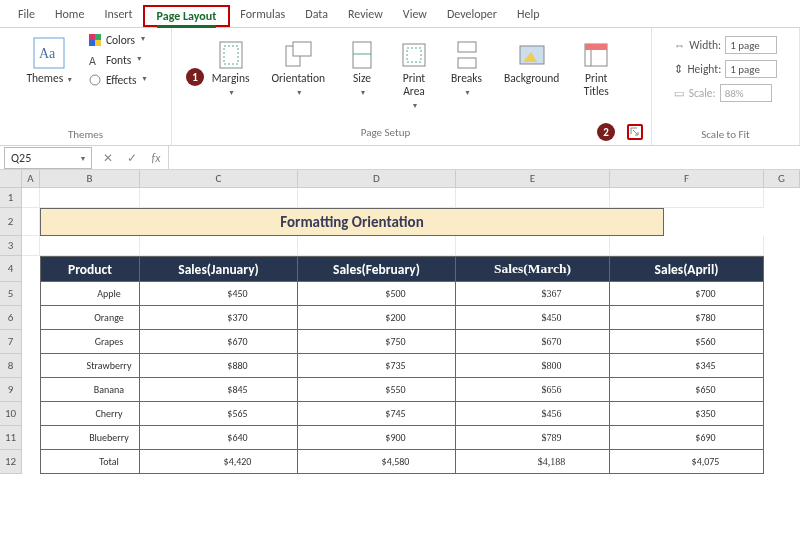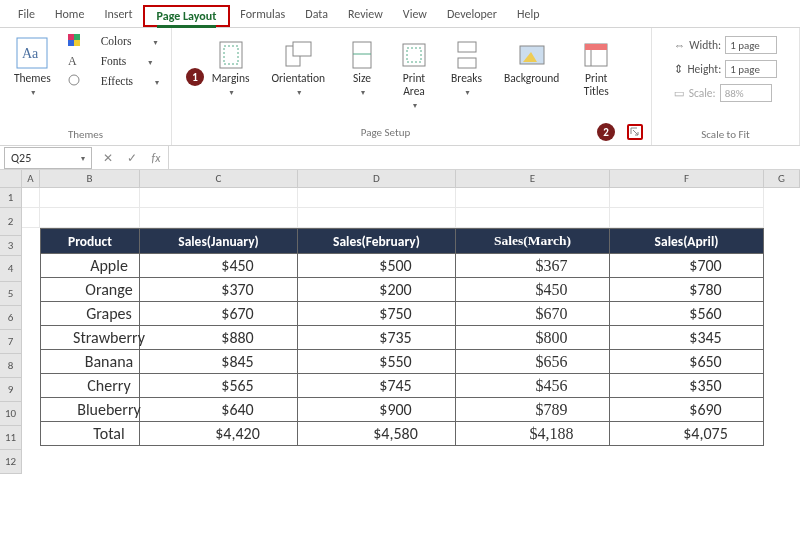--- a/index.html
+++ b/index.html
@@ -20,21 +20,21 @@
     .nowrap { white-space:nowrap; }
 
     
     .ribbon { display:flex; border-bottom:1px solid #d4d4d4; background:#fff; height:118px; }
     .rgroup { display:flex; flex-direction:column; align-items:center; justify-content:space-between; padding:4px 8px 2px; border-right:1px solid #e3e3e3; }
     .rgroup .inner { display:flex; align-items:flex-start; gap:6px; }
     .rgroup .grouplabel { font-size:11px; color:#777; padding:2px 0; display:flex; align-items:center; gap:6px; justify-content:center; width:100%; position:relative;}
     .bigbtn { display:flex; flex-direction:column; align-items:center; gap:2px; padding:4px 6px; border-radius:3px; }
     .bigbtn .lbl { font-size:11.5px; text-align:center; line-height:1.15; }
     .smallrow { display:flex; flex-direction:column; gap:4px; }
-    .smallbtn { display:flex; align-items:flex-end; gap:20px; padding:1px 4px; font-size:11.5px;font-family:Liberation Serif, serif;}
+    .smallbtn { display:flex; align-items:flex-start; gap:4px; padding:1px 4px; font-size:11.5px;}
     .icon { display:inline-flex; align-items:center; justify-content:center; }
     .arrow-d { font-size:8px; color:#666; margin-left:2px; }
     .scale-row { display:flex; align-items:center; gap:4px; font-size:11.5px; color:#555;}
     .scale-box { border:1px solid #bbb; width:52px; height:18px; display:flex; align-items:center; padding:0 4px; font-size:11px; background:#fff; }
     .dim { color:#aaa; }
     .dialog-launcher { width:16px; height:16px; display:flex; align-items:center; justify-content:center; border-radius:2px; }
     .dialog-launcher.red { border:2.5px solid #c00000; }
     .badge { position:absolute; width:18px; height:18px; border-radius:50%; background:#7a1d1d; color:#fff; font-size:11px; font-weight:700; display:flex; align-items:center; justify-content:center; }
     .badge1 { top:40px; left:186px; }
     .badge2 { position:static; margin-right:6px; }
@@ -57,21 +57,21 @@
     .rowhdr { width:22px; height:20px; border-right:1px solid #ccc; border-bottom:1px solid #ccc; font-size:11px; color:#555; display:flex; align-items:center; justify-content:center;}
     .grid { position:relative; }
     .gridrow { display:flex; height:20px; }
     .cell { border-right:1px solid #e8e8e8; border-bottom:1px solid #e8e8e8; display:flex; align-items:center; padding:0 6px; font-size:12.5px; }
     .cell.cA{width:18px;padding:0;} .cell.cB{width:100px;} .cell.cC{width:158px;} .cell.cD{width:158px;} .cell.cE{width:154px;font-family:Liberation Serif, serif;} .cell.cF{width:154px;}
 
     
     .titlecell { background:#fbecc8; justify-content:center; font-size:15px; font-weight:600; color:#3a3a5a;}
     .hdrcell { background:#27354f; color:#fff; font-weight:700; justify-content:center; font-size:13.5px;}
     .tborder .cell { border-right:1px solid #666; border-bottom:1px solid #666; }
-    .datacell { justify-content:center; font-size:16px;padding-left:44px; }
+    .datacell { justify-content:center; font-size:10px;padding-left:44px; }
     .btop .cell { border-top:1px solid #666; }
     .leftthick { border-left:1px solid #666 !important; }
     .lastright { border-right:1px solid #666 !important; }
 
     .ribbon-wrap { position:relative; }
   </style>
 </head>
 <body>
 
 <div class="tabs">
@@ -287,20 +287,24 @@
 
     <div class="gridrow">
         <div class="cell cA"></div>
         <div class="cell cB"></div>
         <div class="cell cC"></div>
         <div class="cell cD"></div>
         <div class="cell cE"></div>
         <div class="cell cF"></div>
       </div>
 
+    <div class="gridrow" style="height:28px;">
+      <div class="cell cA"></div>
+      <div class="cell titlecell leftthick lastright" style="width:624px; border-top:1px solid #666; border-bottom:1px solid #666;">Formatting Orientation</div>
+    </div>
 
     <div class="gridrow">
         <div class="cell cA"></div>
         <div class="cell cB"></div>
         <div class="cell cC"></div>
         <div class="cell cD"></div>
         <div class="cell cE"></div>
         <div class="cell cF"></div>
       </div>
 

